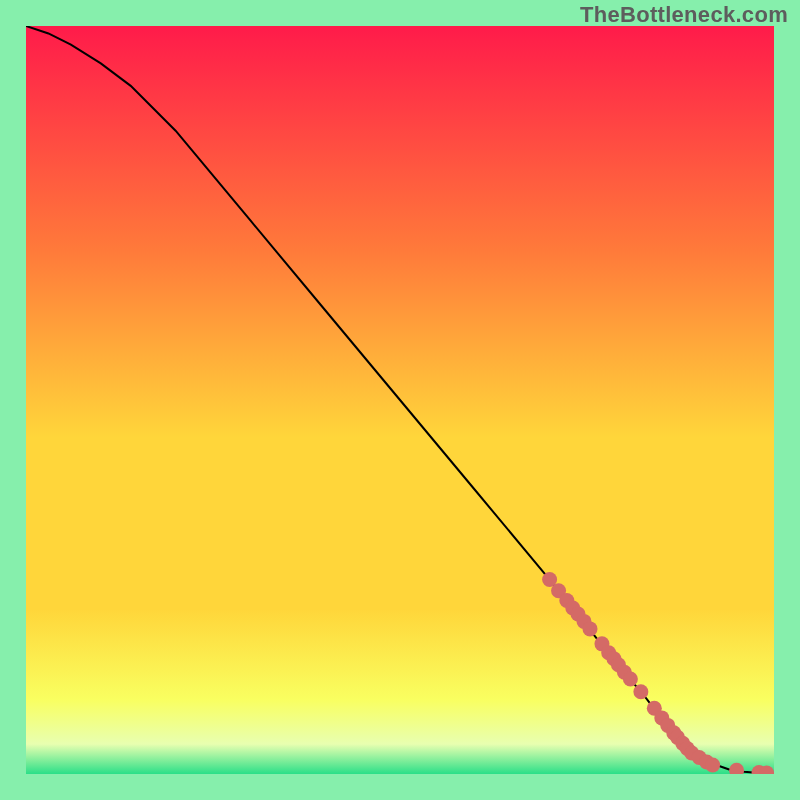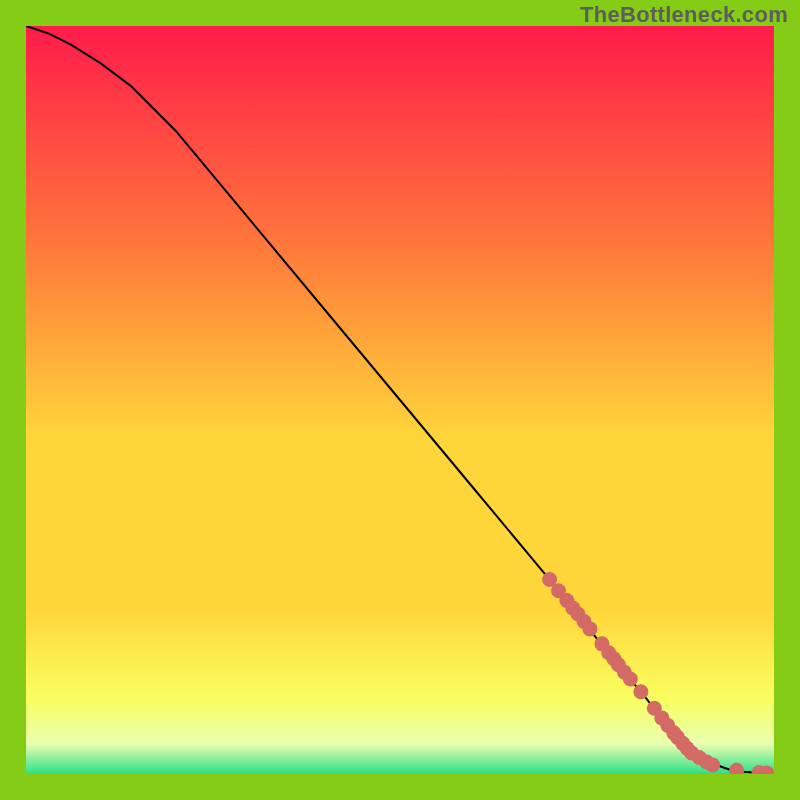--- a/index.html
+++ b/index.html
@@ -8,21 +8,21 @@
     width: 800px;
     height: 800px;
     background: #000;
     overflow: hidden;
     font-family: Arial, Helvetica, sans-serif;
   }
   .frame {
     position: relative;
     width: 800px;
     height: 800px;
-    background: #84cc16;
+    background: #86efac;
   }
   .watermark {
     position: absolute;
     top: 2px;
     right: 12px;
     font-size: 22px;
     font-weight: 600;
     color: #5d5d5d;
     letter-spacing: 0.3px;
   }

